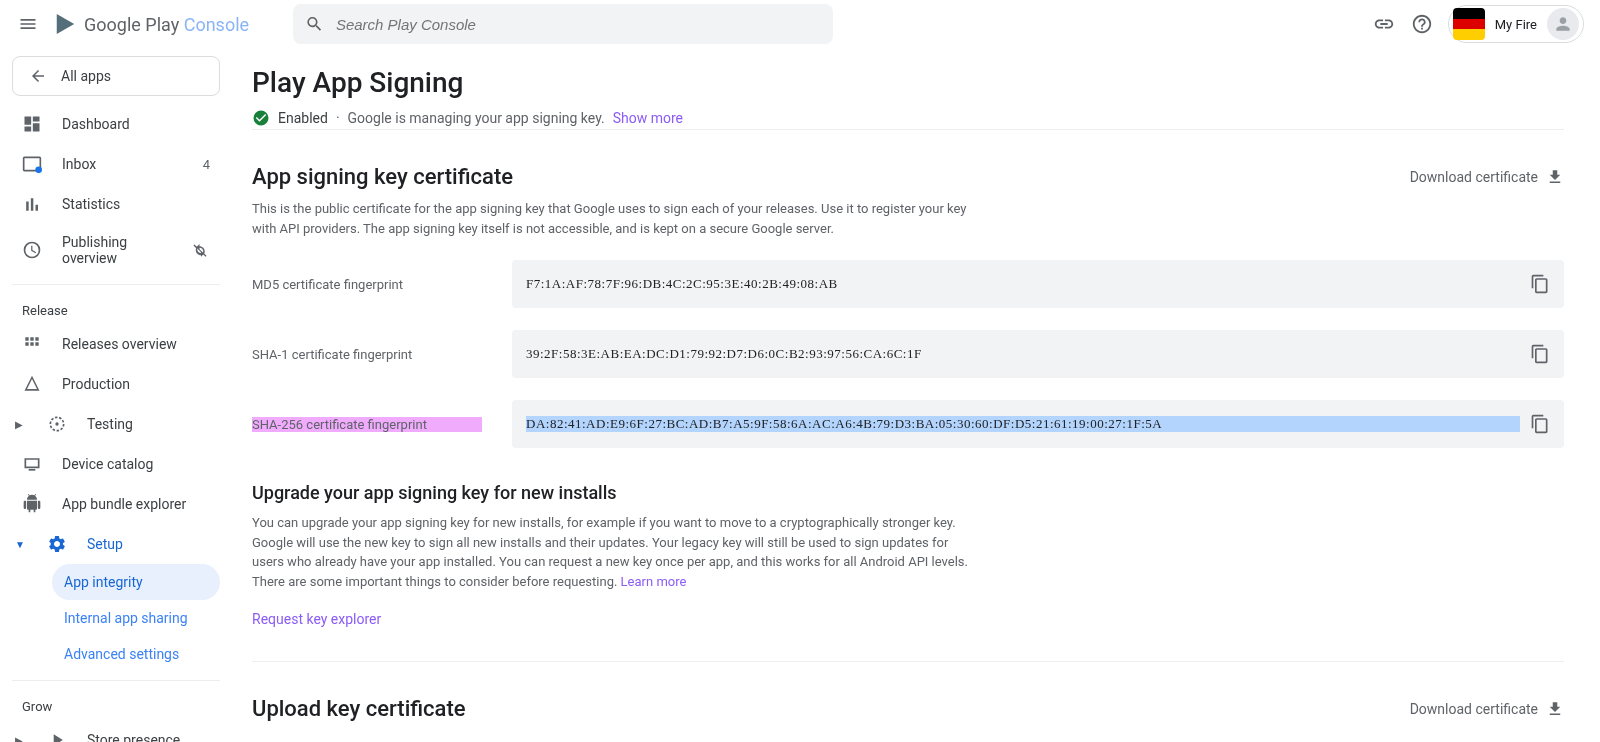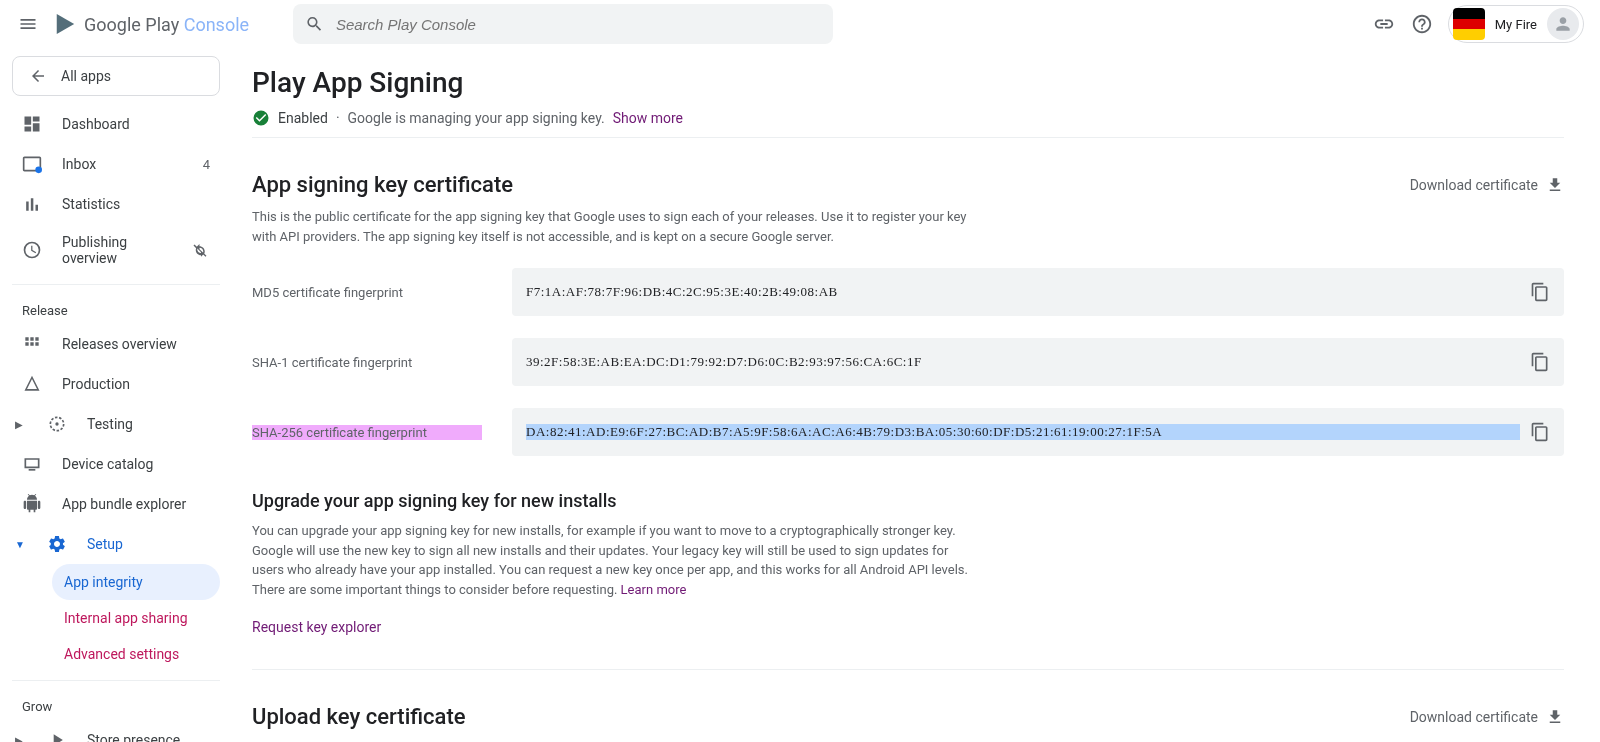--- a/index.html
+++ b/index.html
@@ -23,30 +23,30 @@
   .all-apps { display:flex; align-items:center; gap:14px; border:1px solid #dadce0; border-radius:8px; padding:10px 16px; margin-bottom:8px; cursor:pointer; color:#3c4043; font-size:14px;}
   .nav-item { display:flex; align-items:center; gap:20px; padding:10px 10px; color:#3c4043; border-radius:20px; cursor:pointer; font-size:14px; position:relative;}
   .nav-item .icn { width:20px; color:#5f6368; display:flex; align-items:center; justify-content:center;}
   .nav-item .badge { margin-left:auto; color:#5f6368; font-size:13px;}
   .nav-item .rbadge { margin-left:auto; color:#5f6368;}
   .nav-item.with-caret { padding-left:3px;}
   .caret-sp { width:12px; display:inline-flex; color:#5f6368; font-size:10px;}
   .section-h { font-size:13px; color:#3c4043; padding:16px 10px 6px; }
   .section-h.top { border-top:1px solid #eceff1; margin-top:8px; padding-top:18px;}
   .sub-items { padding-left:40px;}
-  .sub-item { display:flex; align-items:center; padding:10px 12px; font-size:14px; color:#be185d; border-radius:20px; cursor:pointer;}
+  .sub-item { display:flex; align-items:center; padding:10px 12px; font-size:14px; color:#3b82f6; border-radius:20px; cursor:pointer;}
   .sub-item.active { background:#e8f0fe; color:#1967d2;}
   .nav-item.active-parent { color:#1967d2;}
   .nav-item.active-parent .icn { color:#1967d2;}
   .nav-item.active-parent .caret-sp { color:#1967d2;}
   .main { flex:1; padding:18px 36px 40px 20px;}
   h1 { font-size:28px; font-weight:500; margin-bottom:10px;}
-  .status-row { display:flex; align-items:center; gap:8px; font-size:14px; color:#5f6368; padding-bottom:10px; border-bottom:1px solid #eceff1;}
+  .status-row { display:flex; align-items:center; gap:8px; font-size:14px; color:#5f6368; padding-bottom:2px; border-bottom:1px solid #eceff1;}
   .check { color:#188038;}
-  .link { color:#701a75; cursor:pointer;}
+  .link { color:#8b5cf6; cursor:pointer;}
   .section { margin-top:34px;}
   .sec-head { display:flex; align-items:flex-start; justify-content:space-between;}
   h2 { font-size:22px; font-weight:500; margin-bottom:10px;}
   .desc { font-size:13px; color:#5f6368; max-width:720px; line-height:1.5;}
   .dl-btn { display:flex; align-items:center; gap:8px; color:#5f6368; font-size:14px; cursor:pointer; padding-top:4px;}
   .fprow { display:flex; align-items:center; margin-top:22px; gap:30px;}
   .fplabel { width:230px; font-size:13px; color:#5f6368;}
   .fplabel.highlighted { background:#f0abfc;}
   .fpbox { flex:1; background:#f1f3f4; border-radius:4px; padding:14px 14px; display:flex; align-items:center; font-family:Liberation Serif, serif; font-size:13px; letter-spacing:0.5px;}
   .fpbox .val { flex:1;}

